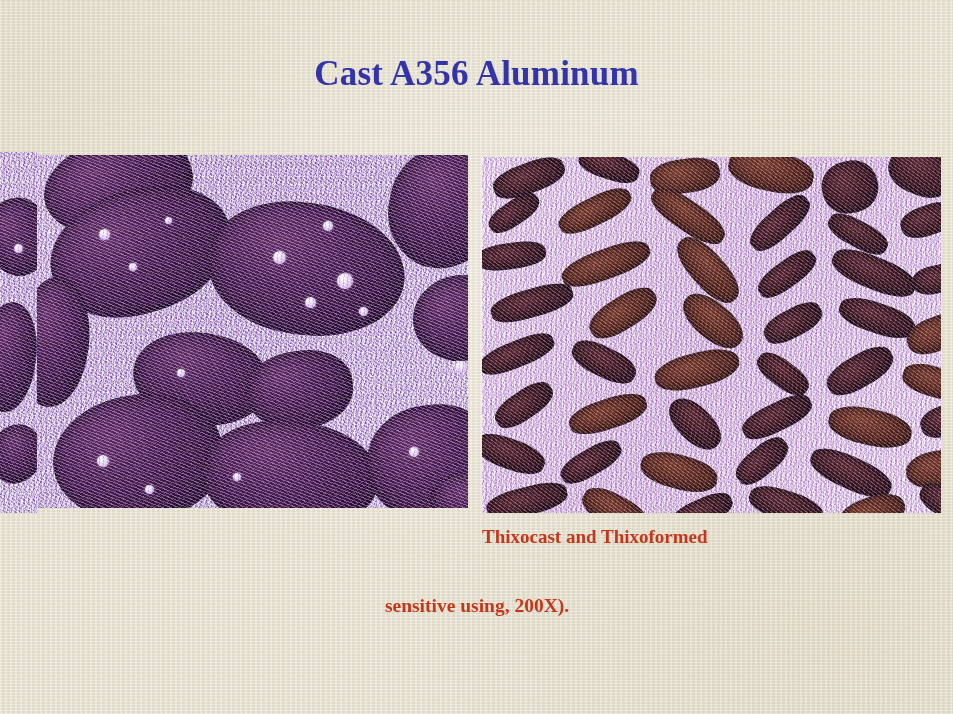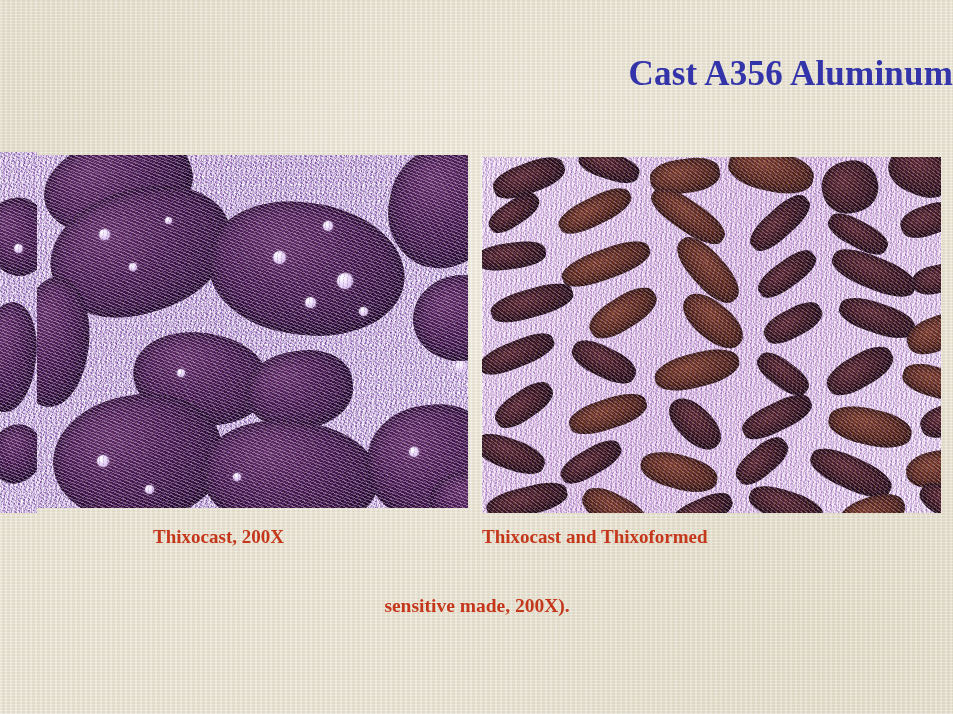--- a/index.html
+++ b/index.html
@@ -53,21 +53,21 @@
       radial-gradient(circle 2px at 96% 62%, rgba(176,166,143,0.40), transparent 60%),
       radial-gradient(circle 2px at 16% 64%, rgba(176,166,143,0.40), transparent 60%);
   }
 
   
   #title {
     position: absolute;
     left: 0;
     top: 56px;
     width: 953px;
-    text-align: right;
+    text-align: center;
     font-size: 35px;
     font-weight: bold;
     color: #3333AA;
     letter-spacing: 0.2px;
     line-height: 1.05;
     white-space: nowrap;
   }
 
   
   .panel {
@@ -339,21 +339,20 @@
     <div class="dendrite" style="left:4px;   top:330px; width:82px;  height:28px; border-radius:40%; transform:rotate(-14deg);"></div>
     <div class="dendrite brown" style="left:98px;  top:338px; width:70px;  height:32px; border-radius:42%; transform:rotate(28deg);"></div>
     <div class="dendrite" style="left:188px; top:342px; width:64px;  height:26px; border-radius:40%; transform:rotate(-24deg);"></div>
     <div class="dendrite" style="left:266px; top:334px; width:76px;  height:30px; border-radius:42%; transform:rotate(18deg);"></div>
     <div class="dendrite brown" style="left:356px; top:340px; width:68px;  height:34px; border-radius:46%; transform:rotate(-18deg);"></div>
     <div class="dendrite" style="left:436px; top:332px; width:56px;  height:28px; border-radius:40%; transform:rotate(30deg);"></div>
 
     <div class="speckle" style="opacity:.45;"></div>
   </div>
 
-  <div class="caption" id="caption-left">Thixocast, 200X</div>
 
   <div class="caption" id="caption-right">Thixocast and Thixoformed</div>
 
   <div id="body-text">
-    <div>sensitive made, 200X).</div>
+    <div>sensitive using, 200X).</div>
   </div>
 
 </div>
 
 </body></html>

